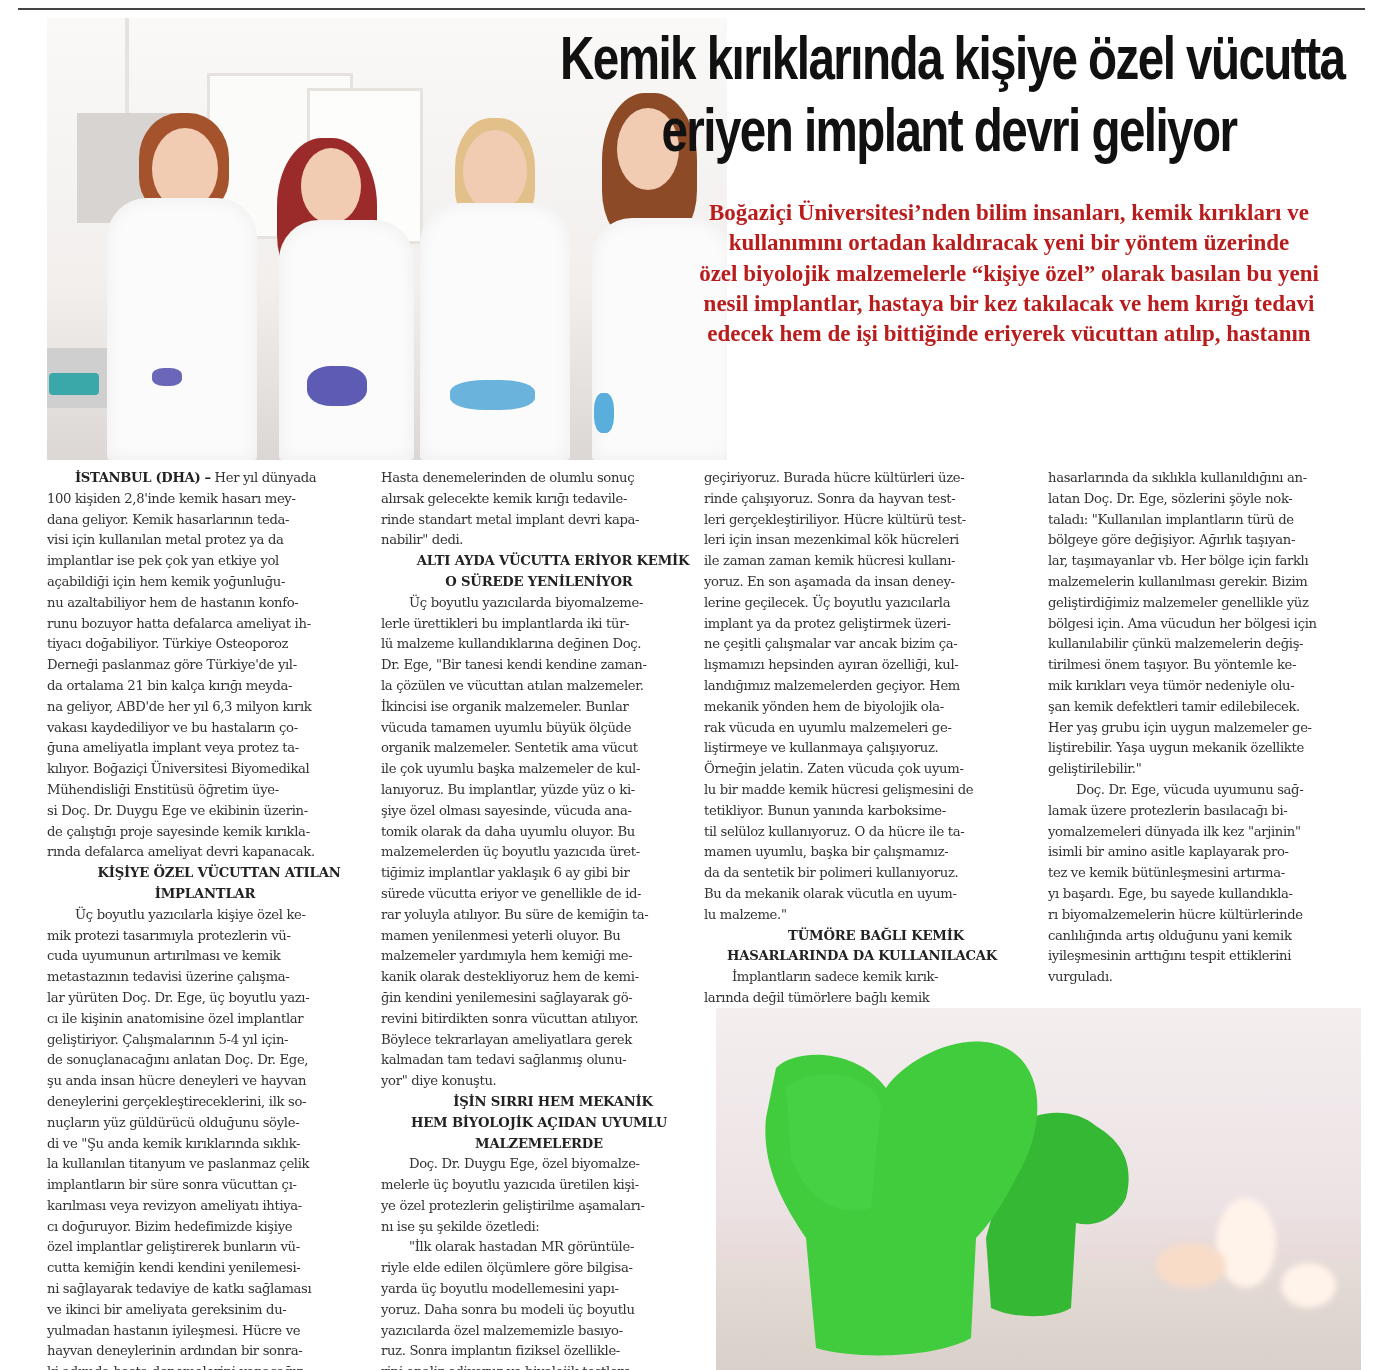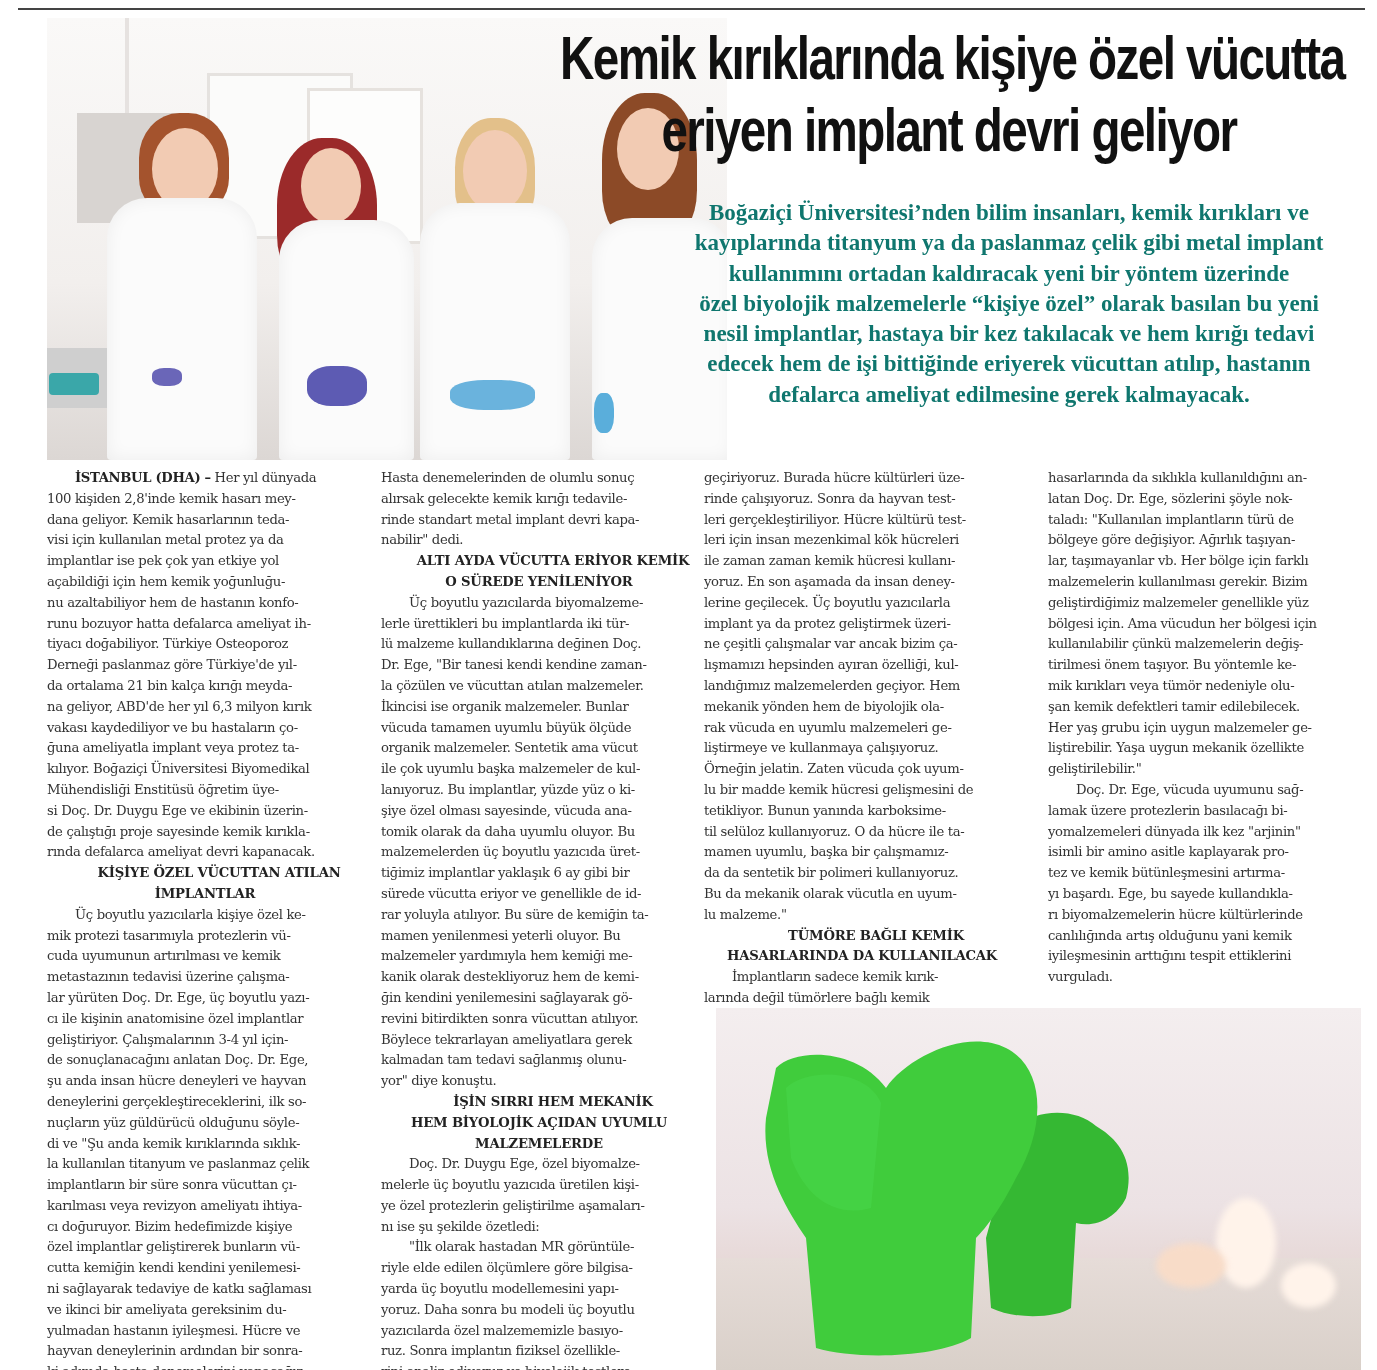--- a/index.html
+++ b/index.html
@@ -16,21 +16,21 @@
   .photo-top .window2 { position: absolute; left: 260px; top: 70px; width: 110px; height: 150px; background: #fdfdfc; border: 3px solid #e6e2de; }
   .photo-top .bench { position: absolute; left: 0; top: 330px; width: 120px; height: 60px; background: #cfcfcf; }
   .photo-top .device { position: absolute; left: 2px; top: 355px; width: 50px; height: 22px; background: #3aa7a9; border-radius: 4px; }
   .person { position: absolute; }
   .coat { position: absolute; background: #fbfbfb; border-radius: 40px 40px 4px 4px; box-shadow: inset 0 0 18px rgba(0,0,0,0.06); }
   .head { position: absolute; border-radius: 50%; background: #f2cbb3; }
   .hair { position: absolute; border-radius: 45% 45% 35% 35%; }
   .glove { position: absolute; border-radius: 40%; }
   .headline { position: absolute; left: 560px; top: 22px; width: 800px; font-family: "Liberation Sans", sans-serif; font-weight: bold; font-size: 61px; line-height: 72px; color: #111; letter-spacing: -2px; transform: scaleX(0.78); transform-origin: left top; white-space: nowrap; }
   .headline .l2 { display: block; margin-left: 130px; }
-  .lead { position: absolute; left: 650px; top: 198px; width: 718px; font-family: "Liberation Serif", serif; font-weight: bold; font-size: 23px; line-height: 30.3px; text-align: center; color: #0f766e; }
+  .lead { position: absolute; left: 650px; top: 198px; width: 718px; font-family: "Liberation Serif", serif; font-weight: bold; font-size: 23px; line-height: 30.3px; text-align: center; color: #b91c1c; }
   .lead span { display: block; white-space: nowrap; }
   .col { position: absolute; top: 468px; width: 316px; font-family: "DejaVu Serif", serif; font-size: 13.2px; line-height: 20.8px; color: #333; }
   .col .ln { display: block; white-space: nowrap; letter-spacing: -0.35px; }
   .col .ind { text-indent: 28px; }
   .col .sub { font-weight: bold; color: #222; letter-spacing: -0.2px; text-align: center; }
   .col .strong { font-weight: bold; color: #222; }
   .c1 { left: 47px; }
   .c2 { left: 381px; }
   .c3 { left: 704px; }
   .c4 { left: 1048px; }
@@ -81,26 +81,24 @@
   </div>
 </div>
 
 <h1 class="headline" style="margin:0;">
   <span style="display:block;">Kemik kırıklarında kişiye özel vücutta</span>
   <span class="l2">eriyen implant devri geliyor</span>
 </h1>
 
 <div class="lead">
   <span>Boğaziçi Üniversitesi’nden bilim insanları, kemik kırıkları ve</span>
-  <span>kayıplarında titanyum ya da paslanmaz çelik gibi metal implant</span>
   <span>kullanımını ortadan kaldıracak yeni bir yöntem üzerinde</span>
   <span>özel biyolojik malzemelerle “kişiye özel” olarak basılan bu yeni</span>
   <span>nesil implantlar, hastaya bir kez takılacak ve hem kırığı tedavi</span>
   <span>edecek hem de işi bittiğinde eriyerek vücuttan atılıp, hastanın</span>
-  <span>defalarca ameliyat edilmesine gerek kalmayacak.</span>
 </div>
 
 <div class="col c1">
     <span class="ln ind"><span class="strong">İSTANBUL (DHA) –</span><span> Her yıl dünyada</span></span>
     <span class="ln">100 kişiden 2,8'inde kemik hasarı mey-</span>
     <span class="ln">dana geliyor. Kemik hasarlarının teda-</span>
     <span class="ln">visi için kullanılan metal protez ya da</span>
     <span class="ln">implantlar ise pek çok yan etkiye yol</span>
     <span class="ln">açabildiği için hem kemik yoğunluğu-</span>
     <span class="ln">nu azaltabiliyor hem de hastanın konfo-</span>
@@ -117,21 +115,21 @@
     <span class="ln">de çalıştığı proje sayesinde kemik kırıkla-</span>
     <span class="ln">rında defalarca ameliyat devri kapanacak.</span>
     <span class="ln sub ind">KİŞİYE ÖZEL VÜCUTTAN ATILAN</span>
     <span class="ln sub">İMPLANTLAR</span>
     <span class="ln ind">Üç boyutlu yazıcılarla kişiye özel ke-</span>
     <span class="ln">mik protezi tasarımıyla protezlerin vü-</span>
     <span class="ln">cuda uyumunun artırılması ve kemik</span>
     <span class="ln">metastazının tedavisi üzerine çalışma-</span>
     <span class="ln">lar yürüten Doç. Dr. Ege, üç boyutlu yazı-</span>
     <span class="ln">cı ile kişinin anatomisine özel implantlar</span>
-    <span class="ln">geliştiriyor. Çalışmalarının 3-4 yıl için-</span>
+    <span class="ln">geliştiriyor. Çalışmalarının 5-4 yıl için-</span>
     <span class="ln">de sonuçlanacağını anlatan Doç. Dr. Ege,</span>
     <span class="ln">şu anda insan hücre deneyleri ve hayvan</span>
     <span class="ln">deneylerini gerçekleştireceklerini, ilk so-</span>
     <span class="ln">nuçların yüz güldürücü olduğunu söyle-</span>
     <span class="ln">di ve "Şu anda kemik kırıklarında sıklık-</span>
     <span class="ln">la kullanılan titanyum ve paslanmaz çelik</span>
     <span class="ln">implantların bir süre sonra vücuttan çı-</span>
     <span class="ln">karılması veya revizyon ameliyatı ihtiya-</span>
     <span class="ln">cı doğuruyor. Bizim hedefimizde kişiye</span>
     <span class="ln">özel implantlar geliştirerek bunların vü-</span>

